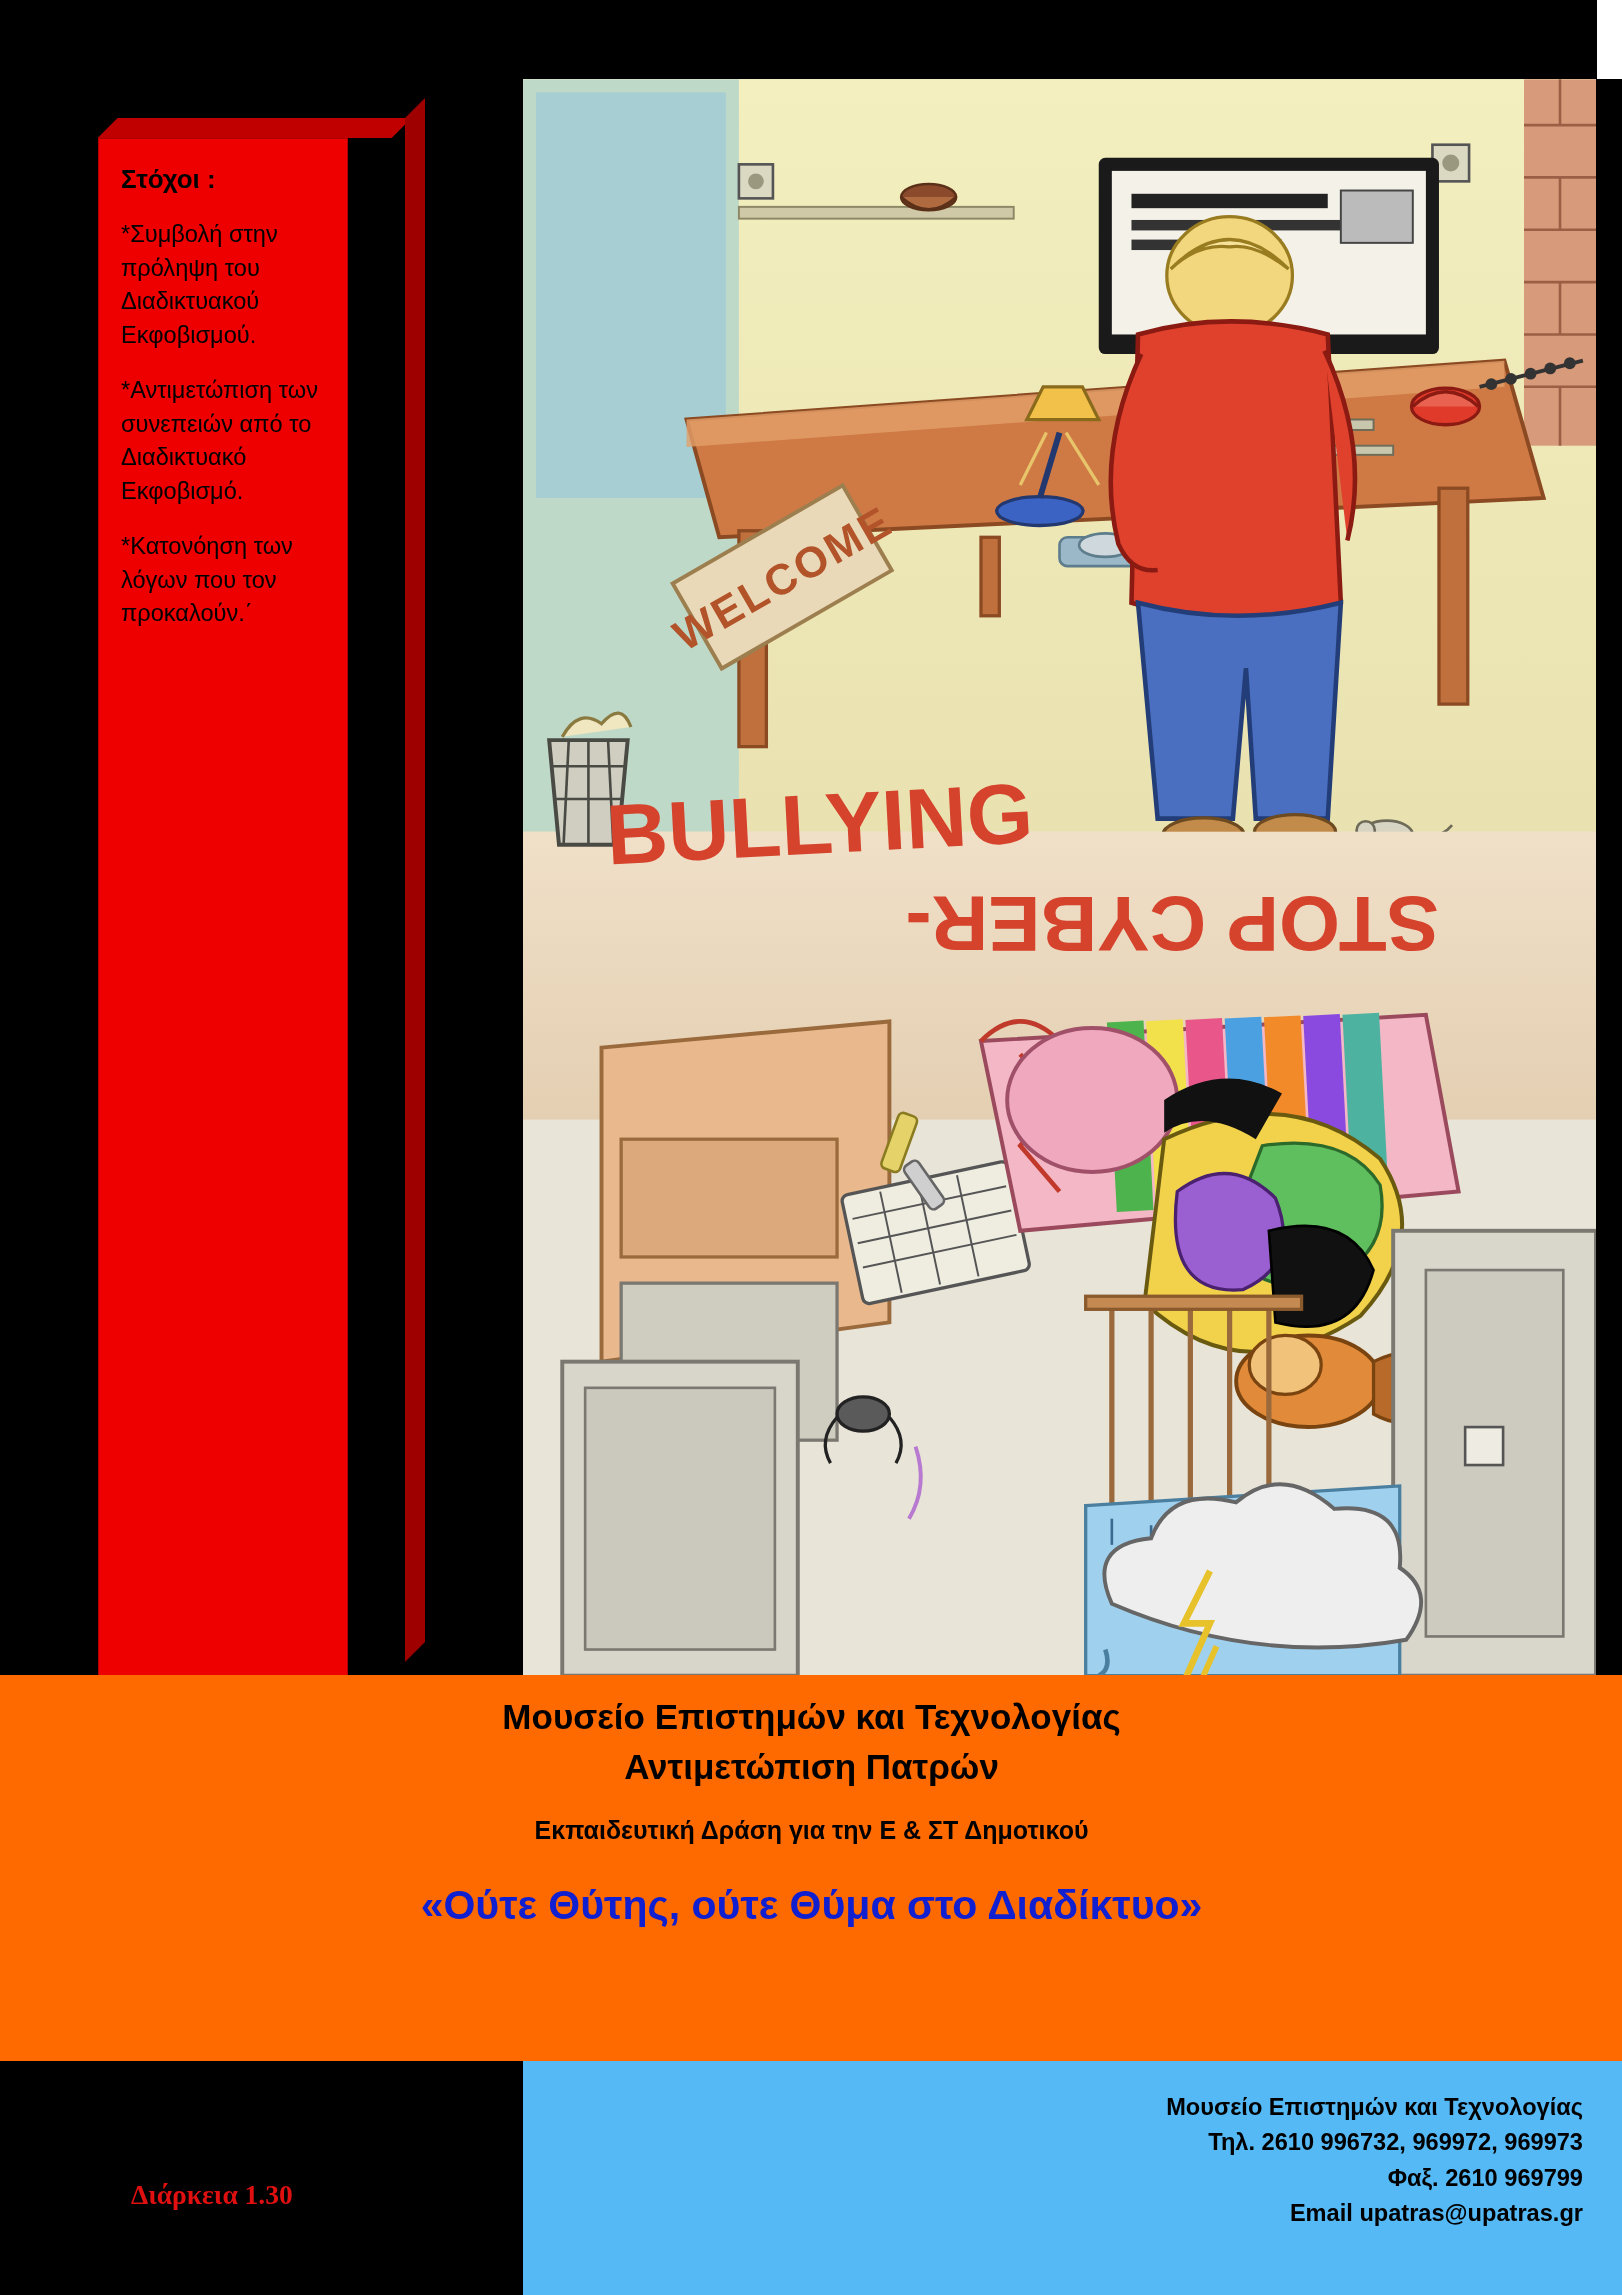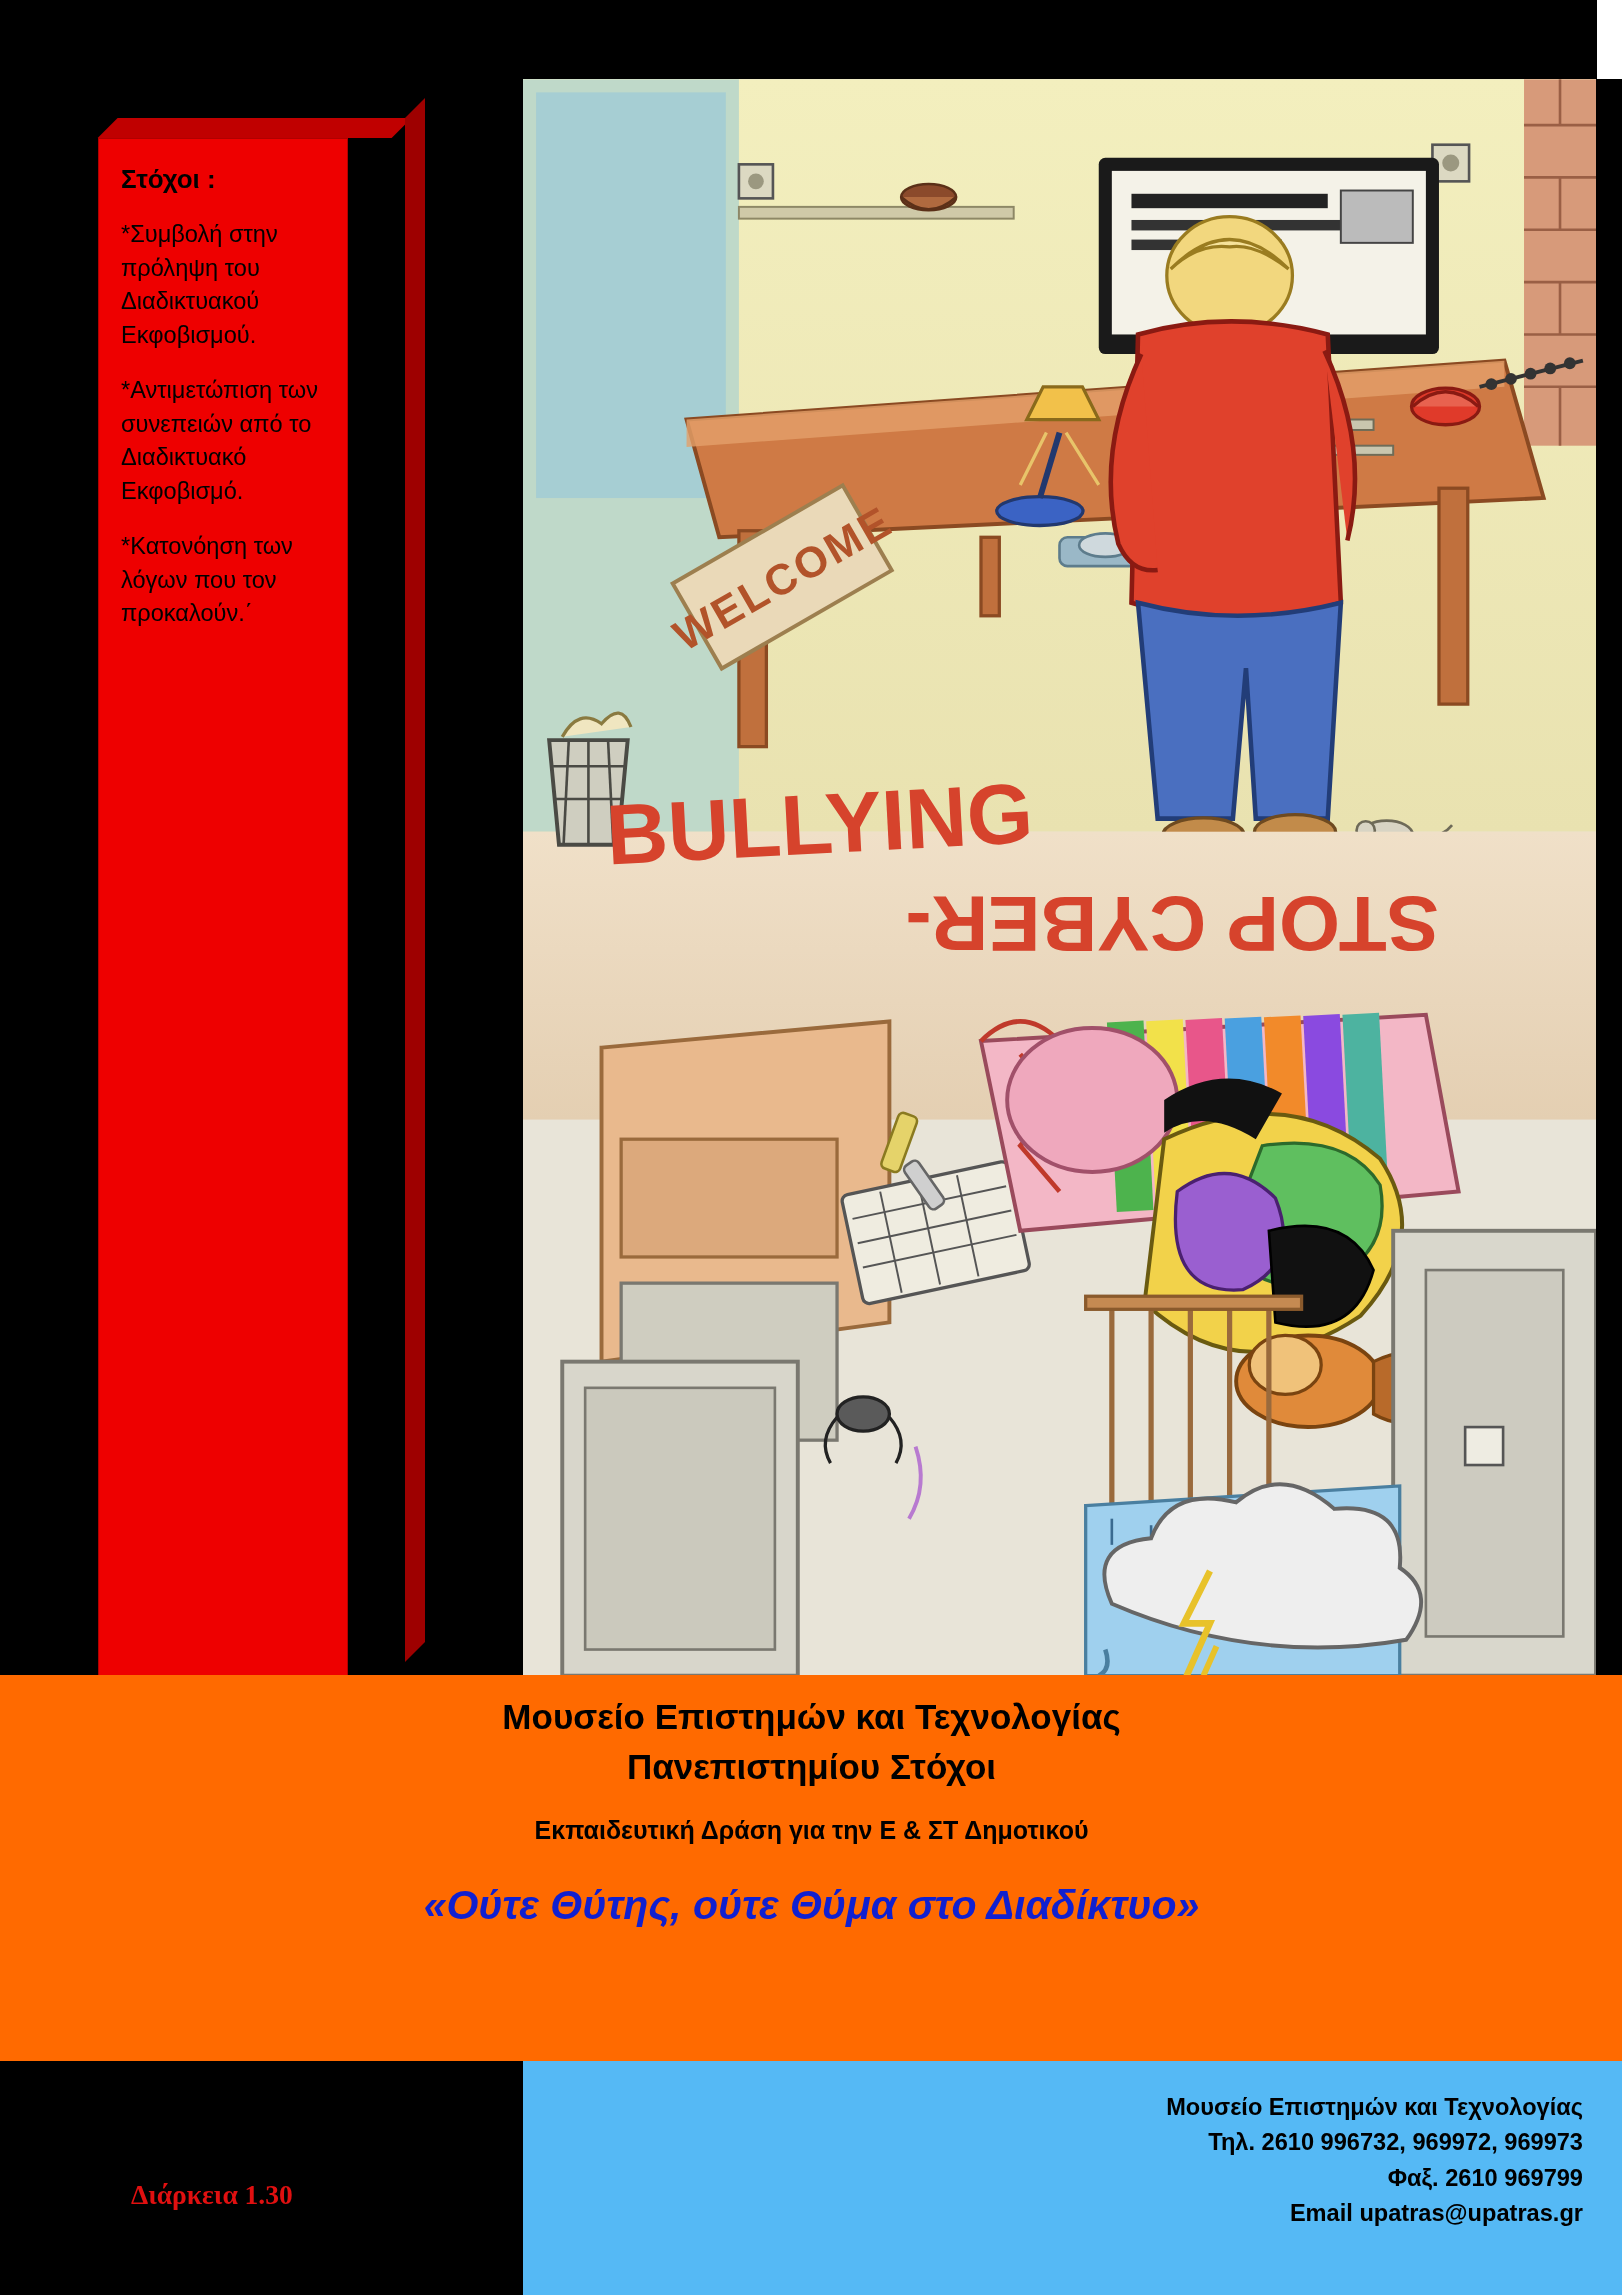--- a/index.html
+++ b/index.html
@@ -111,21 +111,20 @@
   .org-sub {
     color: #000000;
     font-size: 25px;
     font-weight: bold;
     margin: 27.5px 0 0 0;
   }
   .org-slogan {
     color: #1020d0;
     font-size: 41px;
     font-weight: bold;
-    font-style: italic;
     margin: 37px 0 0 0;
   }
 
   
   .bottom-strip {
     position: absolute;
     left: 0; top: 2061px;
     width: 1623px; height: 234px;
     background: #000000;
   }
@@ -363,21 +362,21 @@
     <path d="M890 2400 q10 30 -10 40" stroke="#4a7fa0" stroke-width="7" fill="none"></path>
 
     <ellipse cx="520" cy="2040" rx="40" ry="26" fill="#5a5a5a" stroke="#222" stroke-width="5"></ellipse>
     <path d="M480 2045 q-30 35 -10 70 M560 2045 q30 35 10 70" stroke="#222" stroke-width="5" fill="none"></path>
     <path d="M600 2090 q20 60 -10 110" stroke="#b87ad0" stroke-width="6" fill="none"></path>
   </svg>
 </div>
 
 <div class="orange-band">
   <p class="org-line1">Μουσείο Επιστημών και Τεχνολογίας</p>
-  <p class="org-line2">Πανεπιστημίου Στόχοι</p>
+  <p class="org-line2">Αντιμετώπιση Πατρών</p>
   <p class="org-sub">Εκπαιδευτική Δράση για την Ε &amp; ΣΤ Δημοτικού</p>
   <p class="org-slogan">«Ούτε Θύτης, ούτε Θύμα στο Διαδίκτυο»</p>
 </div>
 
 <div class="bottom-strip"></div>
 <div class="duration">Διάρκεια  1.30</div>
 
 <div class="contact-box">
   <p class="contact-line">Μουσείο Επιστημών και Τεχνολογίας</p>
   <p class="contact-line">Τηλ. 2610 996732, 969972, 969973</p>

